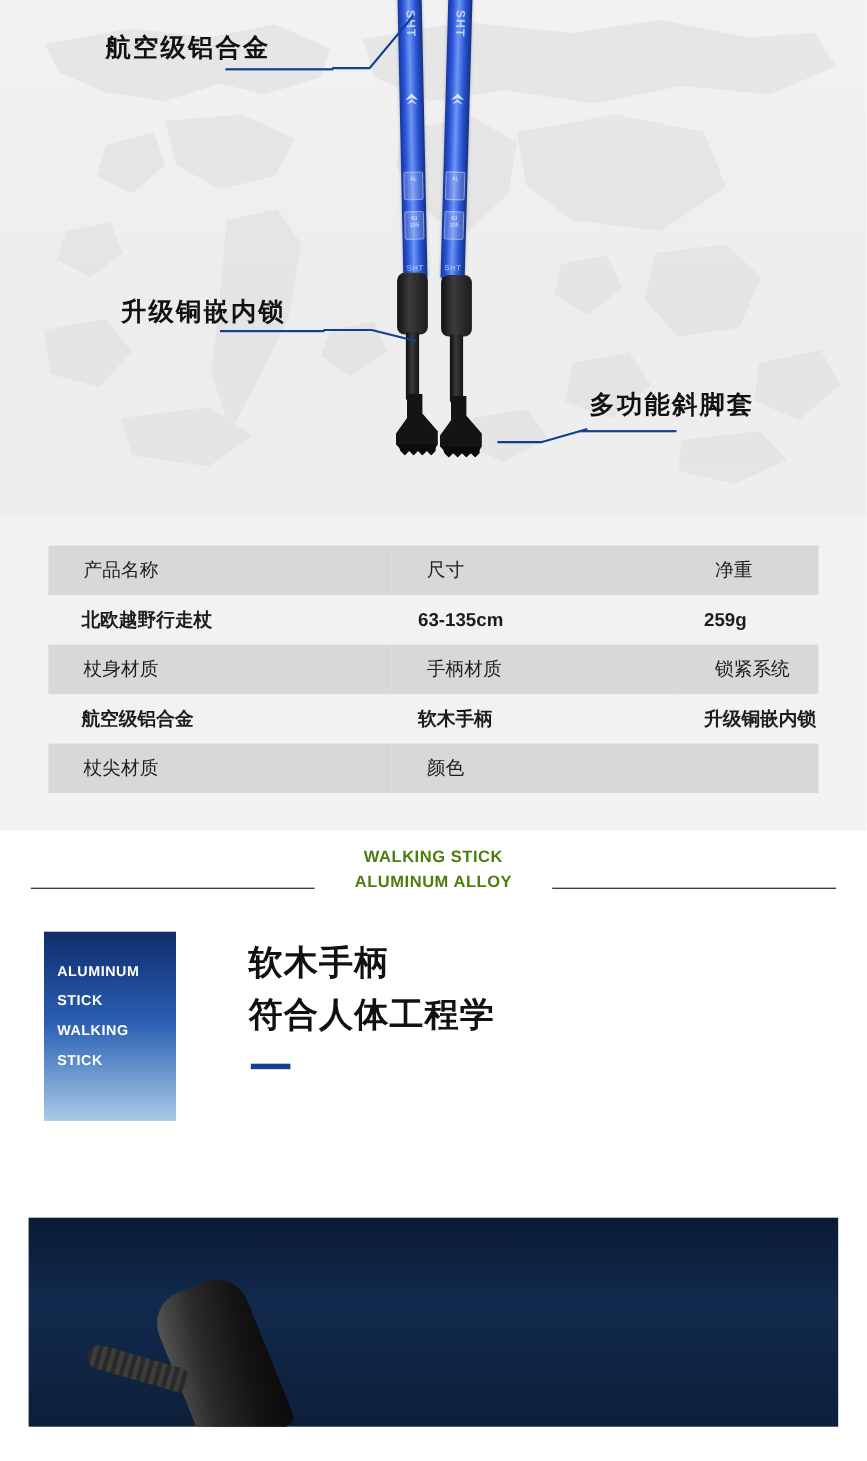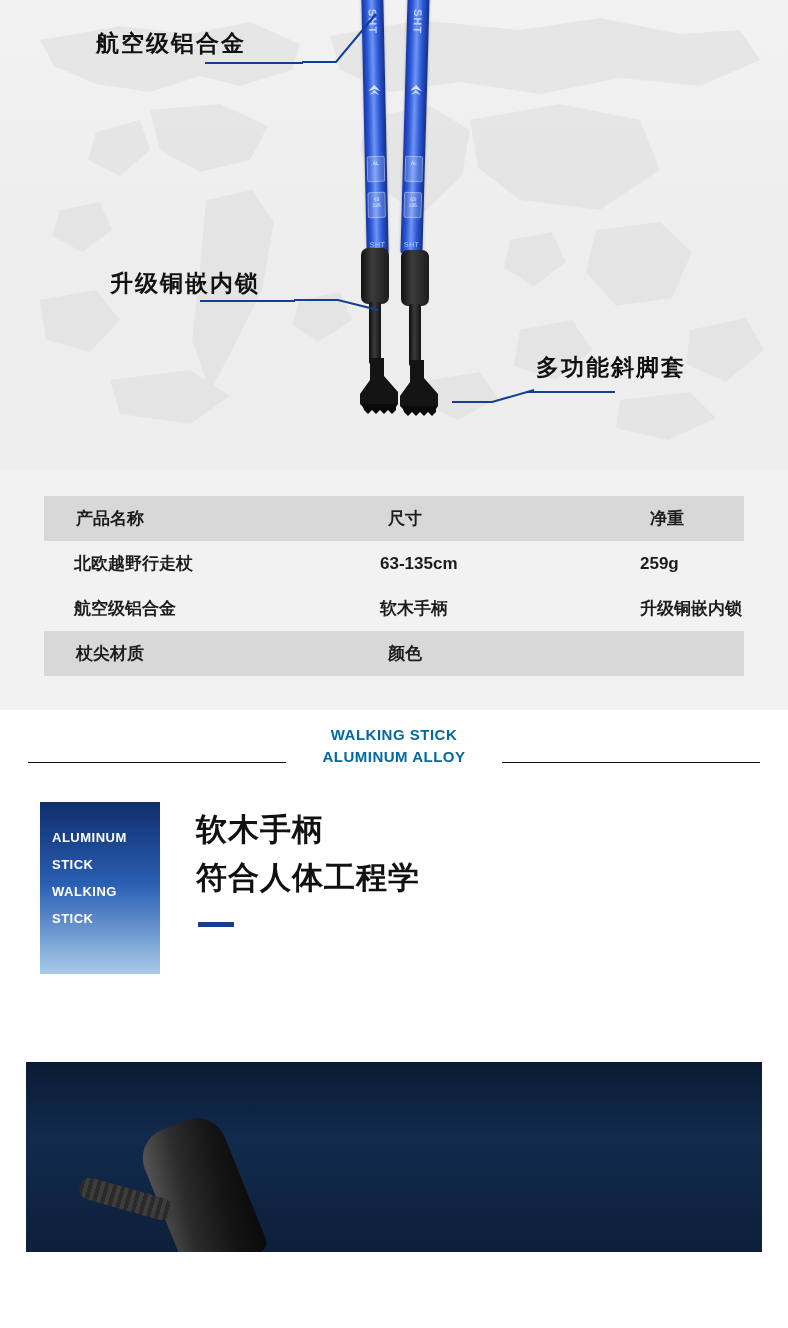--- a/index.html
+++ b/index.html
@@ -167,21 +167,21 @@
     border-collapse: collapse;
     table-layout: fixed;
   }
   table.spec td {
     padding: 11px 0 11px 30px;
     font-size: 17px;
     color: #1c1c1c;
   }
   table.spec tr.head td {
     background: #d8d8d8;
-    font-weight: 700;
+    font-weight: 400;
     padding-left: 32px;
   }
   table.spec tr.val td {
     background: transparent;
     font-weight: 700;
   }
   table.spec td.c2 { padding-left: 24px; }
   table.spec td.c3 { padding-left: 22px; }
 
   
@@ -190,36 +190,37 @@
     background: #ffffff;
     padding-top: 14px;
     height: 330px;
     box-sizing: border-box;
   }
   .eng-title {
     text-align: center;
     font-weight: 700;
     font-size: 15px;
     letter-spacing: .5px;
-    color: #0369a1;
+    color: #4d7c0f;
     line-height: 22px;
   }
   .rule {
     position: absolute;
     top: 52px;
     height: 0;
     border-top: 1px solid #111;
   }
   .rule.l { left: 28px; width: 258px; }
   .rule.r { left: 502px; width: 258px; }
 
   .sec2-body {
     display: flex;
     margin-top: 34px;
     padding-left: 40px;
+    gap: 30px;
   }
   .swatch {
     width: 120px;
     height: 172px;
     background: linear-gradient(180deg, #0f2d6b 0%, #2a5fb3 48%, #a8cbe8 100%);
     padding: 22px 0 0 12px;
     box-sizing: border-box;
     color: #ffffff;
     font-weight: 700;
     font-size: 13px;
@@ -383,20 +384,25 @@
         <tr class="head">
           <td class="c1" style="width:280px">产品名称</td>
           <td class="c2" style="width:230px">尺寸</td>
           <td class="c3">净重</td>
         </tr>
         <tr class="val">
           <td class="c1">北欧越野行走杖</td>
           <td class="c2">63-135cm</td>
           <td class="c3">259g</td>
         </tr>
+        <tr class="head">
+          <td class="c1">杖身材质</td>
+          <td class="c2">手柄材质</td>
+          <td class="c3">锁紧系统</td>
+        </tr>
         <tr class="val">
           <td class="c1">航空级铝合金</td>
           <td class="c2">软木手柄</td>
           <td class="c3">升级铜嵌内锁</td>
         </tr>
         <tr class="head">
           <td class="c1">杖尖材质</td>
           <td class="c2">颜色</td>
           <td class="c3"></td>
         </tr>

